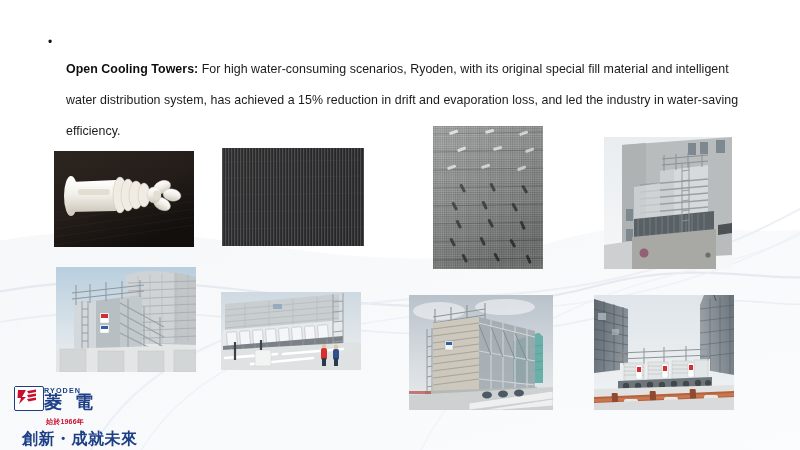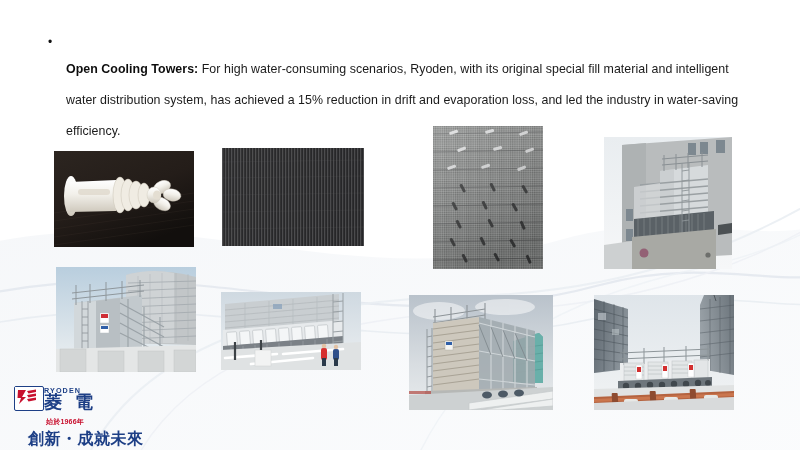--- a/index.html
+++ b/index.html
@@ -94,21 +94,21 @@
     letter-spacing: 0.2px;
     margin-top: 6px;
     margin-left: 32px;
   }
   .logo-slogan {
     font-size: 16px;
     font-weight: bold;
     color: #1d3f86;
     letter-spacing: 0.5px;
     margin-top: 2px;
-    margin-left: 14px;
+    margin-left: 8px;
     line-height: 19px;
   }
 </style>
 </head>
 <body>
 
 <div id="slide">
 
   <div class="bg-layer">
     <svg viewBox="0 0 800 450" preserveAspectRatio="none">

